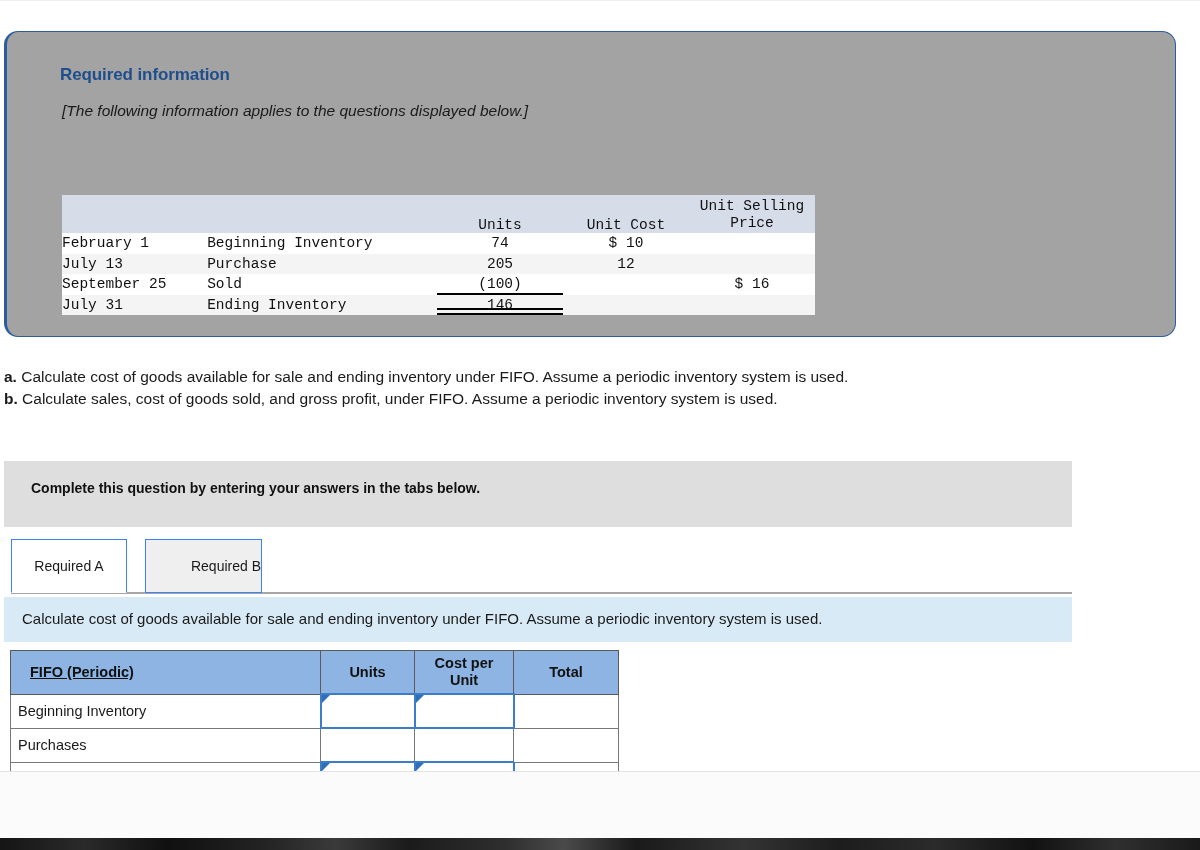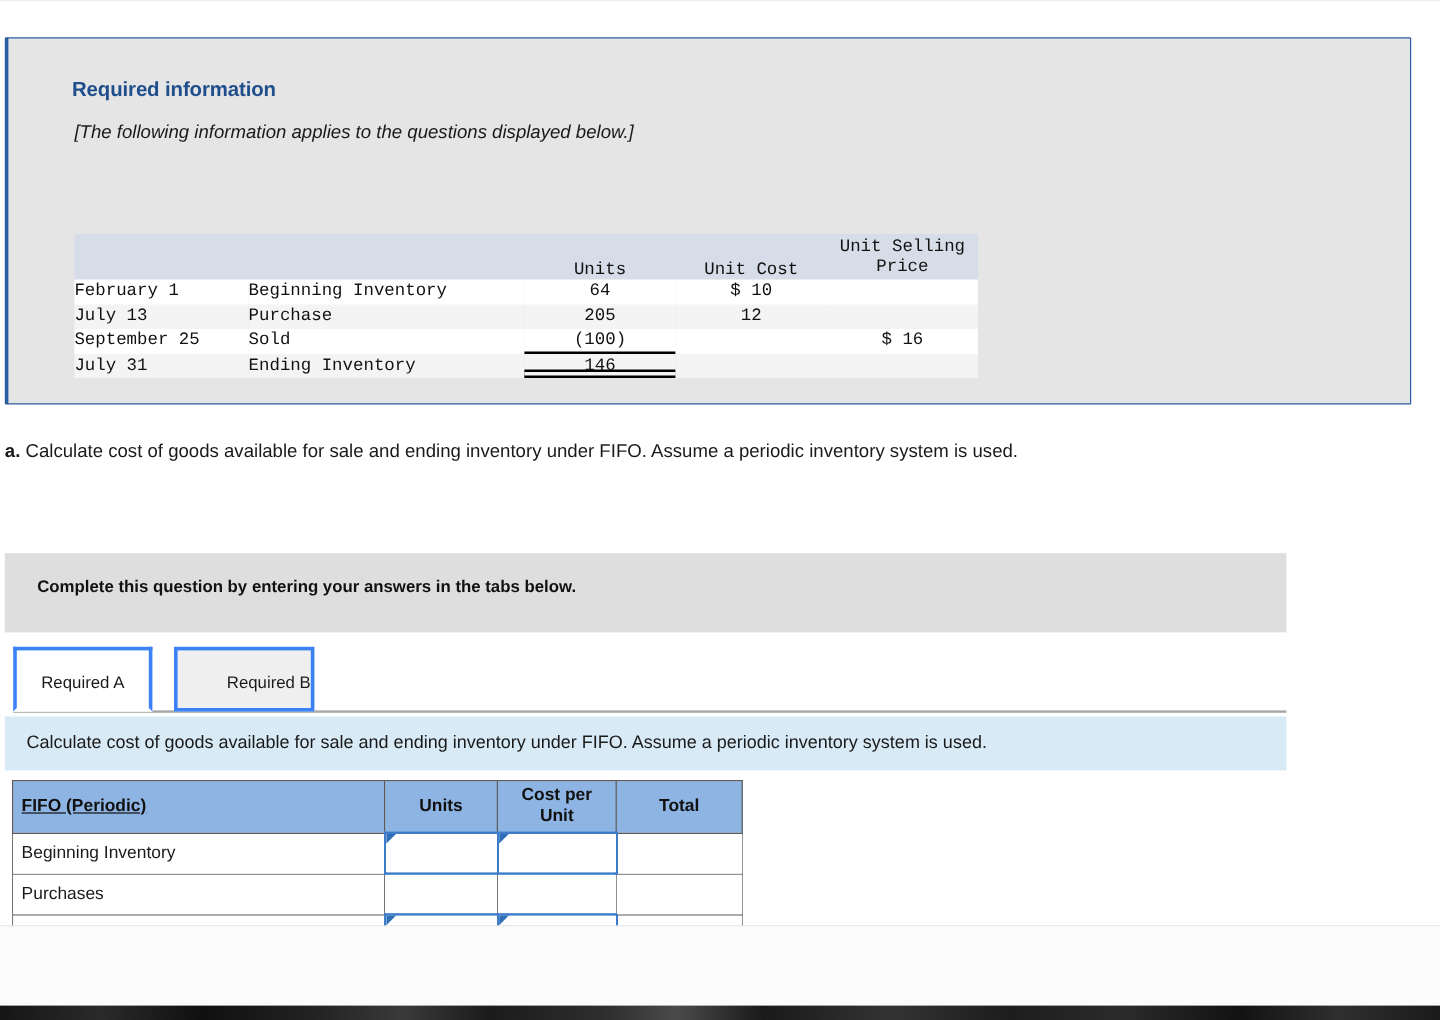--- a/index.html
+++ b/index.html
@@ -27,22 +27,22 @@
 
   
   .req-panel {
     position: absolute;
     left: 4px;
     top: 31px;
     width: 1172px;
     height: 306px;
     border: 1px solid #2a5d9f;
     border-left: 3px solid #2a5d9f;
-    border-radius: 1px;
-    background: #e5e5e5;
+    border-radius: 14px;
+    background: #a3a3a3;
     box-sizing: border-box;
   }
   .req-title {
     position: absolute;
     left: 53px;
     top: 33px;
     font-size: 17px;
     font-weight: bold;
     color: #1f4e8c;
     letter-spacing: -0.1px;
@@ -142,21 +142,21 @@
   }
   .tab {
     position: absolute;
     top: 0;
     height: 54px;
     box-sizing: border-box;
     font-size: 14px;
     color: #1a1a1a;
     text-align: center;
     line-height: 52px;
-    border: 3px solid #3b82f6;
+    border: 1px solid #3b82f6;
   }
   .tab.active {
     left: 0;
     width: 116px;
     background: #ffffff;
     border-bottom-color: #ffffff;
     z-index: 3;
   }
   .tab.inactive {
     left: 134px;
@@ -211,21 +211,21 @@
     border: 1px solid #5a5a5a;
     font-weight: bold;
     color: #111;
     height: 42px;
     padding: 0 6px;
     text-align: center;
     line-height: 17px;
   }
   .fifo-table th.hdr-label {
     text-align: left;
-    padding-left: 7px;
+    padding-left: 19px;
   }
   .fifo-table th.hdr-label span {
     text-decoration: underline;
   }
   .fifo-table td {
     border: 1px solid #777777;
     height: 32px;
     background: #ffffff;
     padding: 0 7px;
     color: #1a1a1a;
@@ -302,21 +302,21 @@
         <th class="th-blank" colspan="2"></th>
         <th class="th-units">Units</th>
         <th class="th-cost">Unit Cost</th>
         <th class="th-price">Unit Selling<br>Price</th>
       </tr>
     </thead>
     <tbody>
       <tr class="r-odd">
         <td class="txn-date">February 1</td>
         <td class="txn-desc">Beginning Inventory</td>
-        <td class="txn-num">64</td>
+        <td class="txn-num">74</td>
         <td class="txn-num money">$ 10</td>
         <td class="txn-num money"></td>
       </tr>
       <tr class="r-even">
         <td class="txn-date">July 13</td>
         <td class="txn-desc">Purchase</td>
         <td class="txn-num">205</td>
         <td class="txn-num money">12</td>
         <td class="txn-num money"></td>
       </tr>
@@ -335,20 +335,24 @@
         <td class="txn-num money"></td>
       </tr>
     </tbody>
   </table>
 </div>
 
 <div class="required-block">
   <div class="row">
     <span class="lbl">a.</span>
     <span>Calculate cost of goods available for sale and ending inventory under FIFO. Assume a periodic inventory system is used.</span>
+  </div>
+  <div class="row">
+    <span class="lbl">b.</span>
+    <span>Calculate sales, cost of goods sold, and gross profit, under FIFO. Assume a periodic inventory system is used.</span>
   </div>
 </div>
 
 <div class="complete-banner">
   <div class="txt">Complete this question by entering your answers in the tabs below.</div>
 </div>
 
 <div class="tabbar">
   <div class="tab active">Required A</div>
   <div class="tab inactive">Required B</div>

